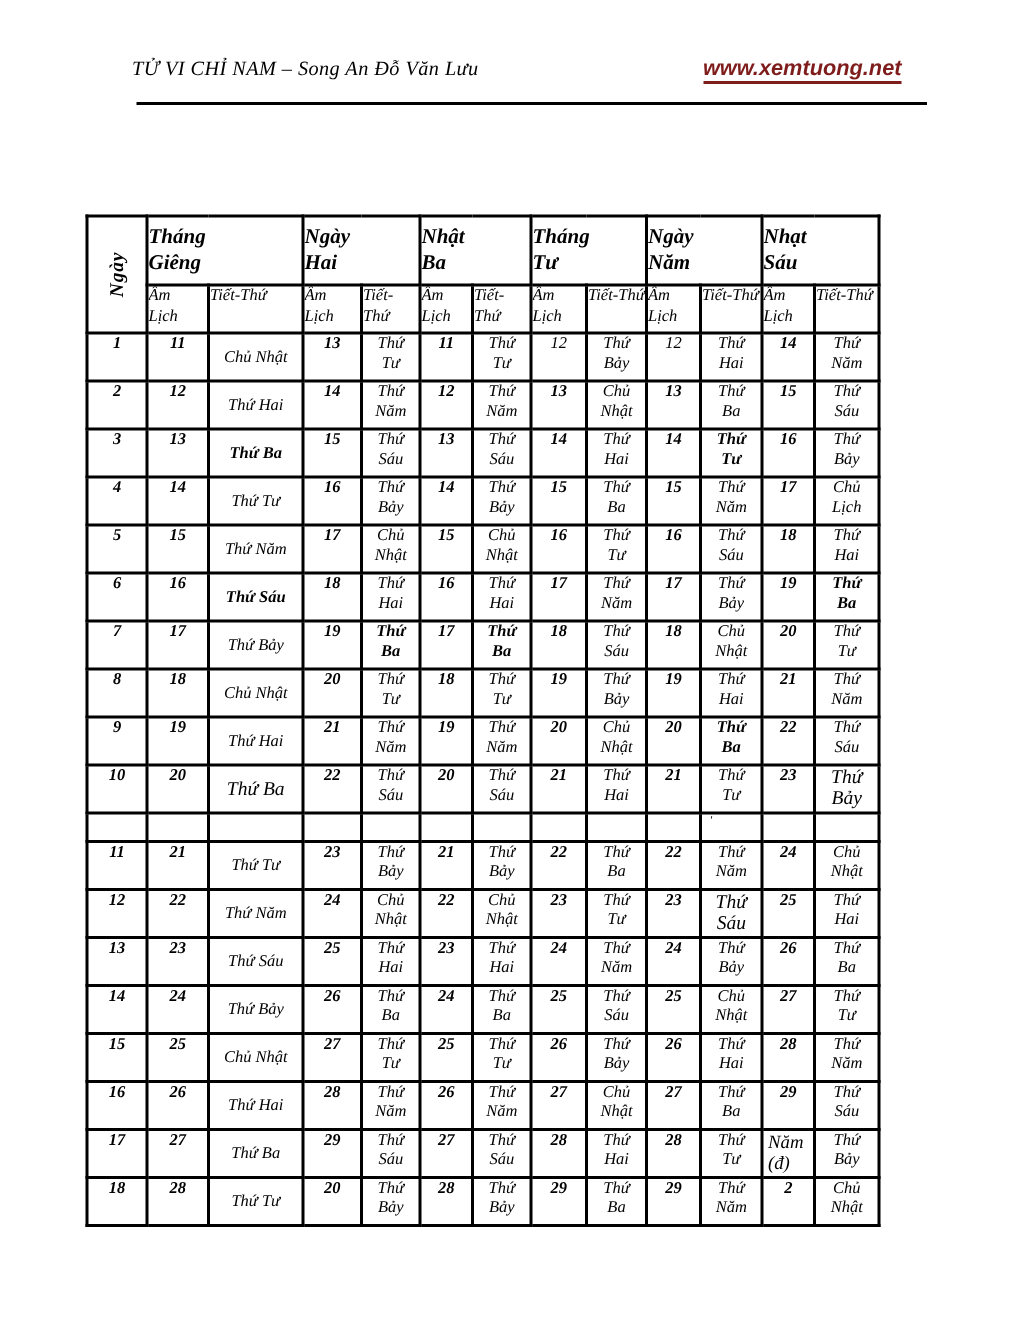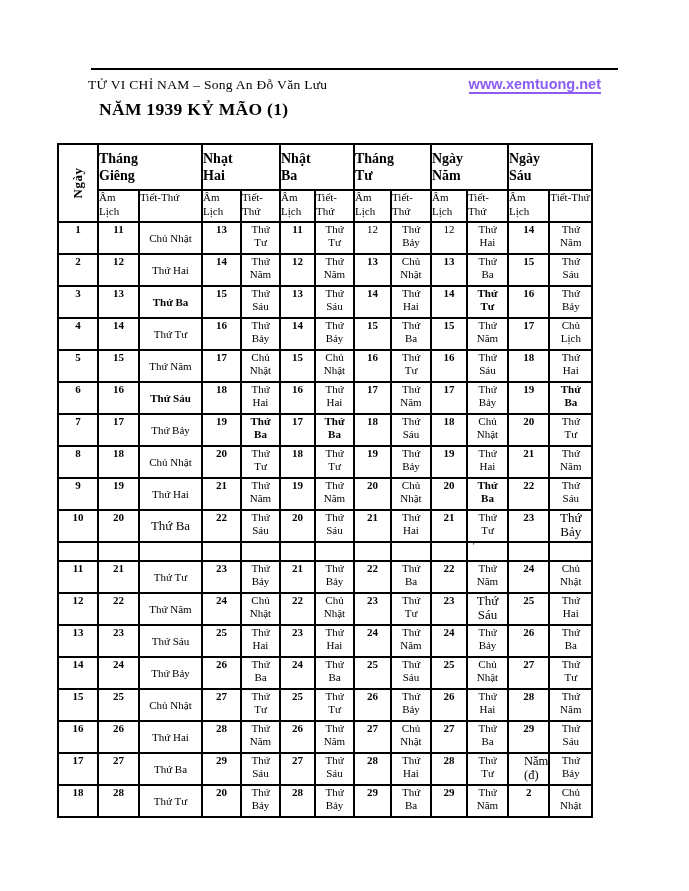--- a/index.html
+++ b/index.html
@@ -1,17 +1,17 @@
 <!DOCTYPE html>
 <html><head>
 <meta charset="utf-8">
 <style>
   html,body{margin:0;padding:0;background:#ffffff;}
   .page{position:relative;width:689px;height:891px;background:#fff;overflow:hidden;
-        font-family:"Liberation Serif", serif;color:#000;}
+        font-family:"Liberation Serif", serif;color:#000;font-style:italic;}
   .doc-header{position:absolute;top:38px;left:88px;right:88px;display:flex;
               justify-content:space-between;align-items:baseline;}
   .doc-header-title{font-size:13.5px;letter-spacing:.3px;}
   .site-link{font-family:"Liberation Sans", sans-serif;font-weight:bold;font-size:14.5px;
              text-decoration:none;border-bottom:2px solid;cursor:pointer;}
   .header-divider{position:absolute;top:68px;left:91px;width:527px;border-top:2px solid #000;}
   .page-title{position:absolute;top:99px;left:99px;font-size:17.5px;font-weight:bold;margin:0;
               letter-spacing:.3px;}
   table.cal{position:absolute;top:143px;left:57px;border-collapse:collapse;table-layout:fixed;}
   table.cal th, table.cal td{border:2px solid #000;padding:0;overflow:hidden;}
@@ -20,43 +20,42 @@
                 letter-spacing:.5px;white-space:nowrap;}
   th.month{height:44px;font-size:14px;font-weight:bold;text-align:left;vertical-align:middle;
            word-spacing:999px;line-height:17px;padding:2px 0;}
   th.sub{height:30px;font-size:11px;font-weight:normal;text-align:left;vertical-align:top;
          padding:1px 0 1px 4px;line-height:13.5px;}
   th.sub-al{word-spacing:999px;margin-left:44px;}
   td{font-size:11px;line-height:13px;vertical-align:top;text-align:center;height:30px;}
   td.day{font-weight:bold;padding-top:2px;}
   td.al{font-weight:bold;padding-top:2px;}
   td.al.norm{font-weight:normal;}
-  td.al.altext{font-weight:normal;font-size:12.5px;text-align:left;padding-left:15px;
+  td.al.altext{font-weight:normal;font-size:12.5px;text-align:left;padding-left:3px;
                word-spacing:999px;line-height:14px;}
   td.tt{font-weight:normal;padding-top:2px;}
   td.tt.wide{vertical-align:middle;padding-top:0;}
   td.tt.narrow{word-spacing:999px;}
   td.tt.tb{font-weight:bold;}
   td.tt.tl{font-size:13px;line-height:14px;}
   tr.sep td{height:17px;}
   tr.sep td.mark{font-size:8px;text-align:left;padding-left:5px;vertical-align:top;line-height:8px;}
 </style>
 </head>
 <body>
 
 <div class="page">
 
   <div class="doc-header">
     <span class="doc-header-title">TỬ VI CHỈ NAM – Song An Đỗ Văn Lưu</span>
-    <a class="site-link" style="color: #8b5cf6; margin-top: 38px;">www.xemtuong.net</a>
+    <a class="site-link" style="color: #7f1d1d;">www.xemtuong.net</a>
   </div>
 
   <div class="header-divider"></div>
 
-  <h1 class="page-title">NĂM 1939 KỶ MÃO (1)</h1>
 
   <table class="cal">
     <colgroup>
       <col style="width:38px">
       <col style="width:41px">
         <col style="width:63px">
       <col style="width:39px">
         <col style="width:39px">
       <col style="width:35px">
         <col style="width:39px">
@@ -66,25 +65,25 @@
         <col style="width:41px">
       <col style="width:35px">
         <col style="width:43px">
     </colgroup>
     <thead>
       <tr>
         <th class="ngay" rowspan="2">
           <span class="vert">Ngày</span>
         </th>
         <th class="month" colspan="2">Tháng Giêng</th>
-        <th class="month" colspan="2">Nhạt Hai</th>
+        <th class="month" colspan="2">Ngày Hai</th>
         <th class="month" colspan="2">Nhật Ba</th>
         <th class="month" colspan="2">Tháng Tư</th>
         <th class="month" colspan="2">Ngày Năm</th>
-        <th class="month" colspan="2">Ngày Sáu</th>
+        <th class="month" colspan="2">Nhạt Sáu</th>
       </tr>
       <tr>
         <th class="sub sub-al">Âm Lịch</th>
         <th class="sub sub-tt">Tiết-Thứ</th>
         <th class="sub sub-al">Âm Lịch</th>
         <th class="sub sub-tt">Tiết-Thứ</th>
         <th class="sub sub-al">Âm Lịch</th>
         <th class="sub sub-tt">Tiết-Thứ</th>
         <th class="sub sub-al">Âm Lịch</th>
         <th class="sub sub-tt">Tiết-Thứ</th>

